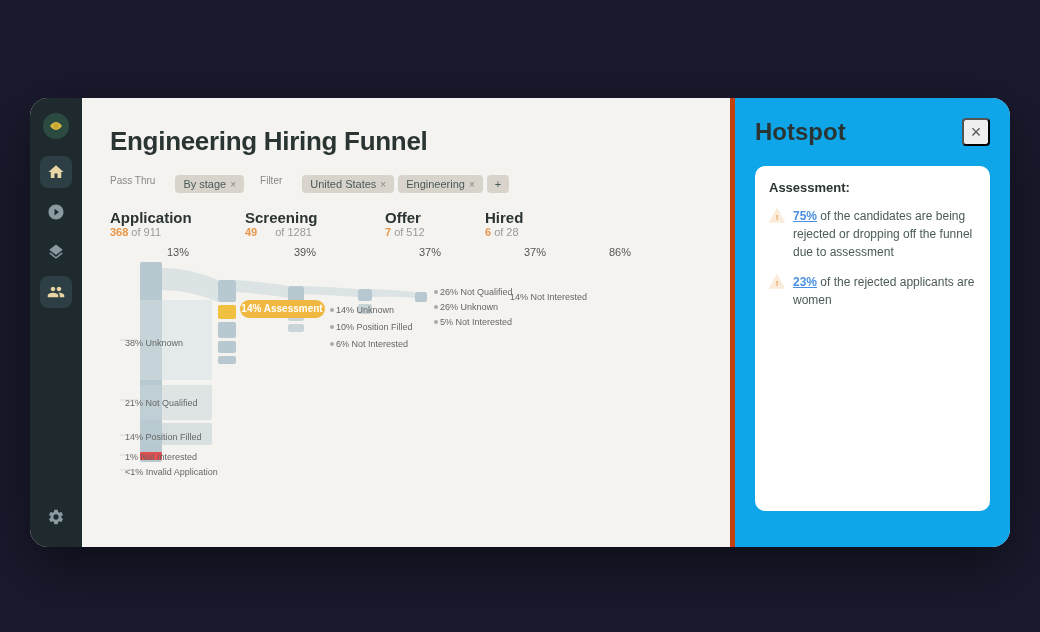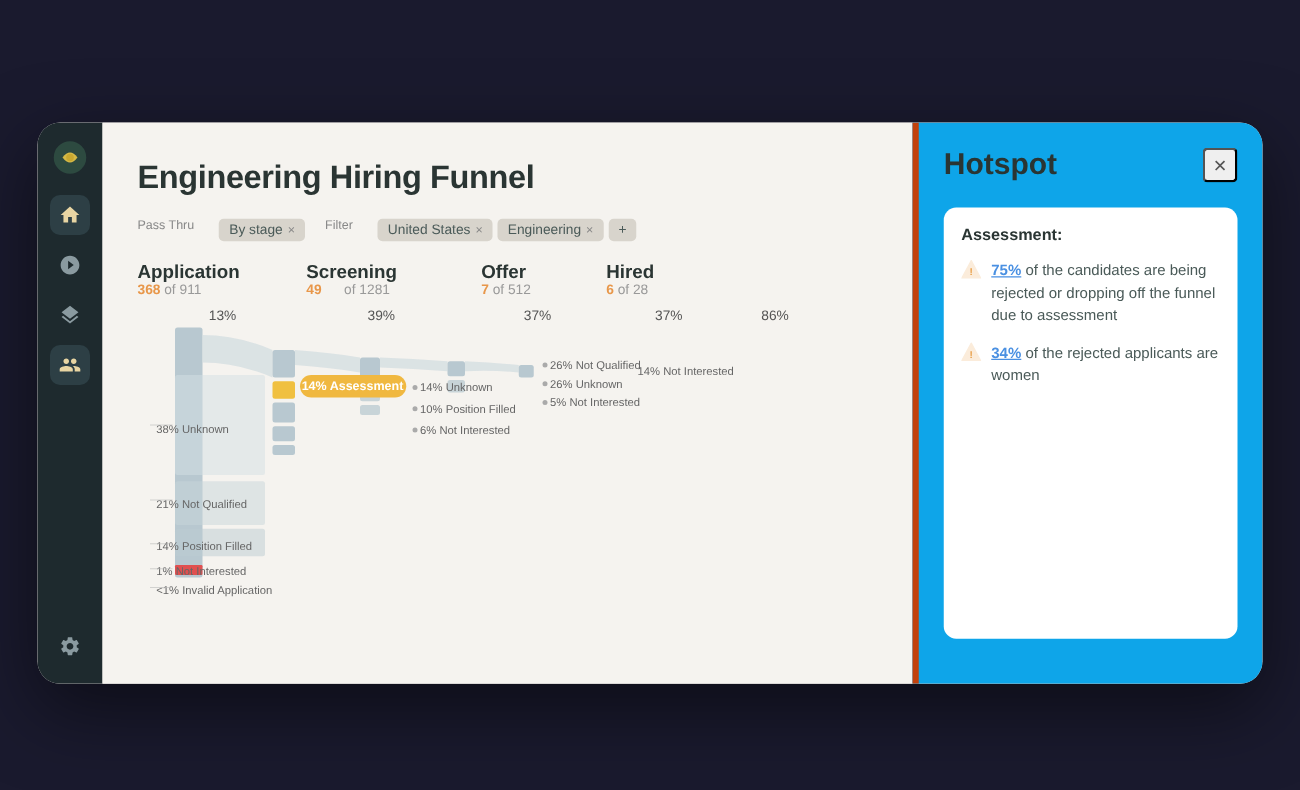--- a/index.html
+++ b/index.html
@@ -407,19 +407,19 @@
           <span class="assessment-pct">75%</span> of the candidates are being rejected or dropping off the funnel due to assessment
         </div>
       </div>
 
       <div class="assessment-item">
         <svg class="warning-icon" viewBox="0 0 16 16" fill="none">
           <path d="M8 1L15 14H1L8 1Z" fill="#e8a04a" opacity="0.2" stroke="#e8a04a" stroke-width="1.5"></path>
           <text x="8" y="12" font-size="8" fill="#e8a04a" text-anchor="middle" font-weight="bold">!</text>
         </svg>
         <div class="assessment-text">
-          <span class="assessment-pct">34%</span> of the rejected applicants are women
+          <span class="assessment-pct">23%</span> of the rejected applicants are women
         </div>
       </div>
     </div>
 
   </div>
 </div>
 
 </body></html>

